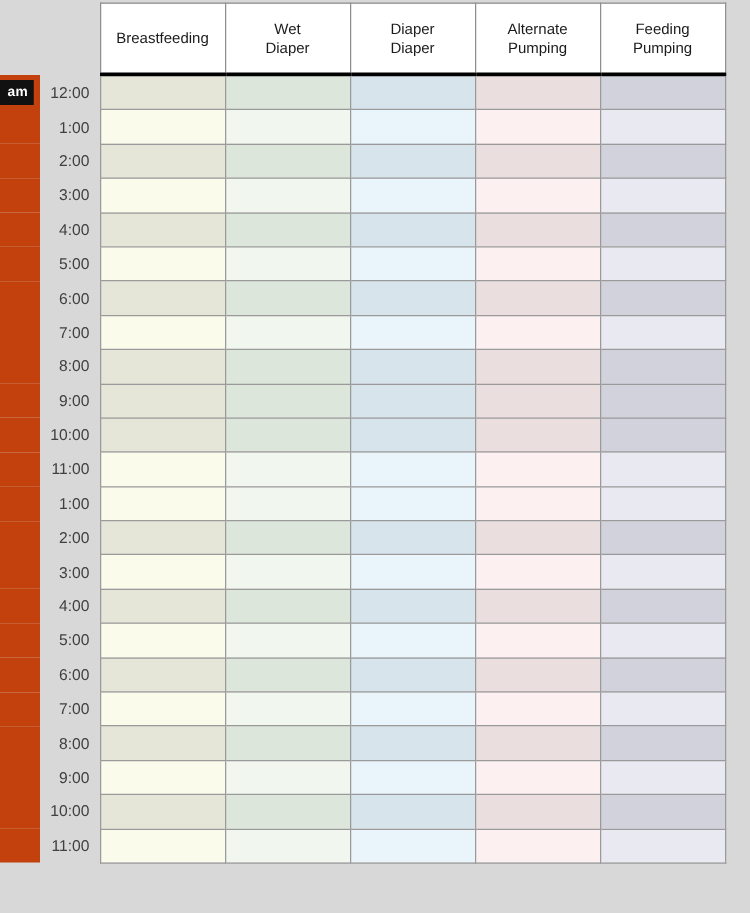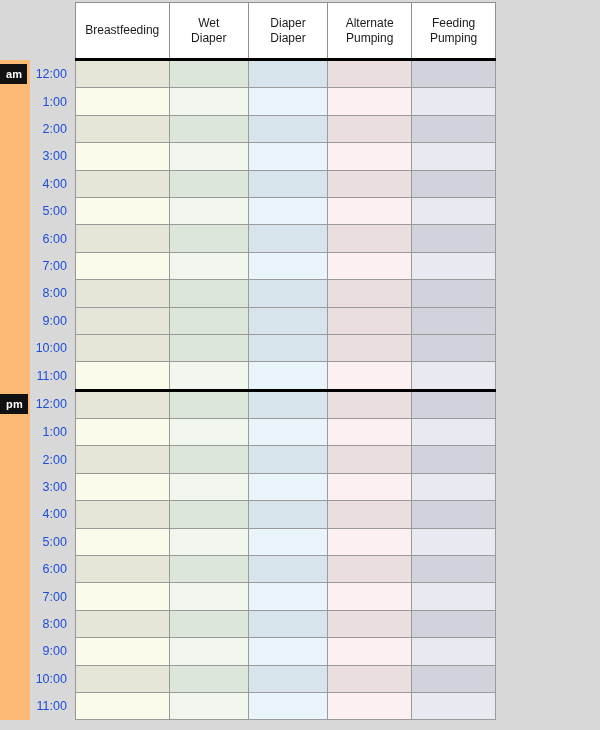--- a/index.html
+++ b/index.html
@@ -9,21 +9,21 @@
   body {
     width: 600px;
     height: 730px;
     background: #d8d8d8;
     font-family: "Liberation Sans", sans-serif;
     overflow: hidden;
   }
 
   .sheet {
     position: relative;
-    width: 496px;
+    width: 600px;
     height: 730px;
     background: #d8d8d8;
   }
 
   table.tracker {
     border-collapse: collapse;
     table-layout: fixed;
     margin: 0;
     position: absolute;
     left: 0;
@@ -55,21 +55,21 @@
   }
 
   tbody td {
     height: 26.4px;
     border: 1px solid #9a9a9a;
     padding: 0;
     font-size: 12px;
   }
 
   td.period {
-    background: #fdba74;
+    background: #c2410c;
     border: none;
     text-align: left;
     vertical-align: middle;
     padding: 0;
     width: 32px;
   }
   td.period .badge {
     display: inline-block;
     background: #111111;
     color: #ffffff;
@@ -83,21 +83,21 @@
     background: transparent;
     color: transparent;
   }
 
   td.time {
     background: #d8d8d8;
     border: none;
     text-align: right;
     padding-right: 8px;
     vertical-align: middle;
-    color: #1d4ed8;
+    color: #404040;
     font-size: 12.5px;
     white-space: nowrap;
   }
 
   
   td.c0 { background: #fbfbec; }
   td.c1 { background: #f1f6ef; }
   td.c2 { background: #e9f4fb; }
   td.c3 { background: #fdf0f1; }
   td.c4 { background: #e9e9f1; }
@@ -268,29 +268,20 @@
         </tr>
         <tr>
           <td class="period"><span class="badge empty"></span></td>
           <td class="time">11:00</td>
           <td class="c0"></td>
           <td class="c1"></td>
           <td class="c2"></td>
           <td class="c3"></td>
           <td class="c4"></td>
         </tr>
-        <tr class="alt period-start">
-          <td class="period"><span class="badge">pm</span></td>
-          <td class="time">12:00</td>
-          <td class="c0"></td>
-          <td class="c1"></td>
-          <td class="c2"></td>
-          <td class="c3"></td>
-          <td class="c4"></td>
-        </tr>
         <tr>
           <td class="period"><span class="badge empty"></span></td>
           <td class="time">1:00</td>
           <td class="c0"></td>
           <td class="c1"></td>
           <td class="c2"></td>
           <td class="c3"></td>
           <td class="c4"></td>
         </tr>
         <tr class="alt">

